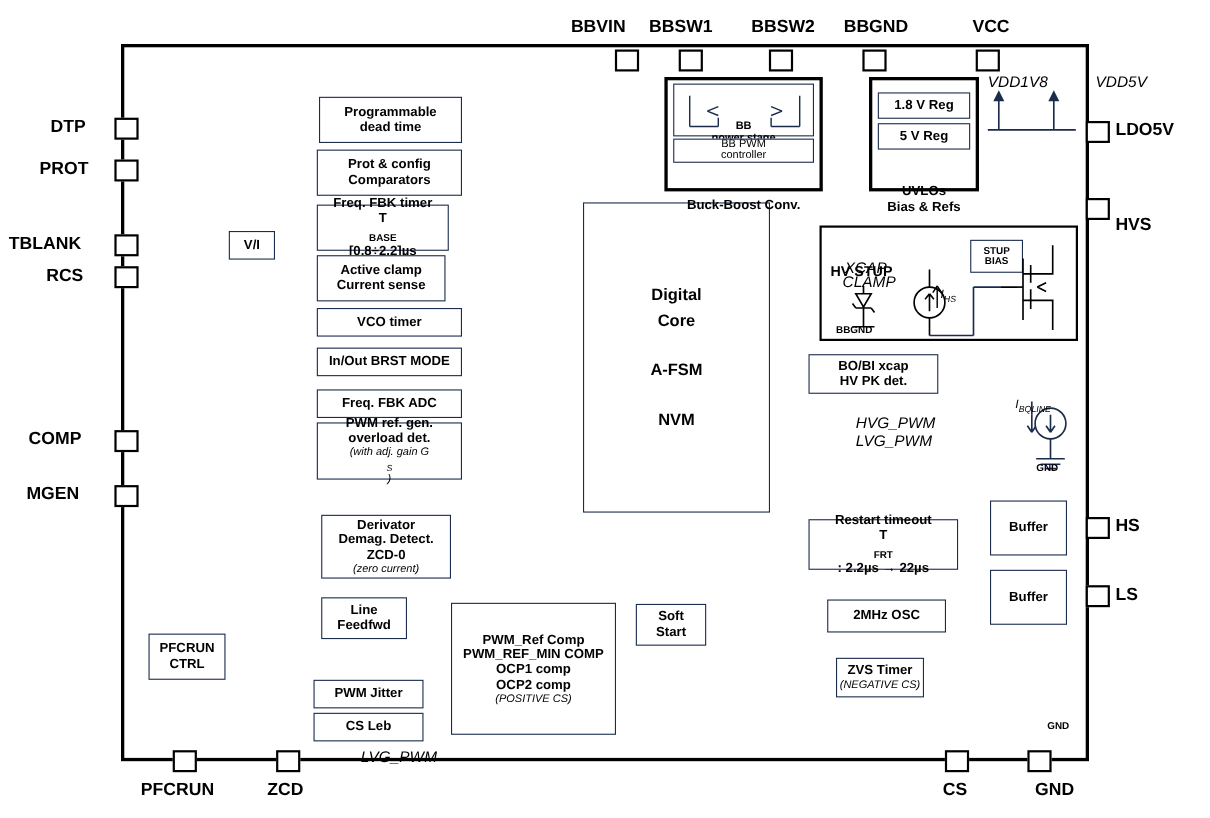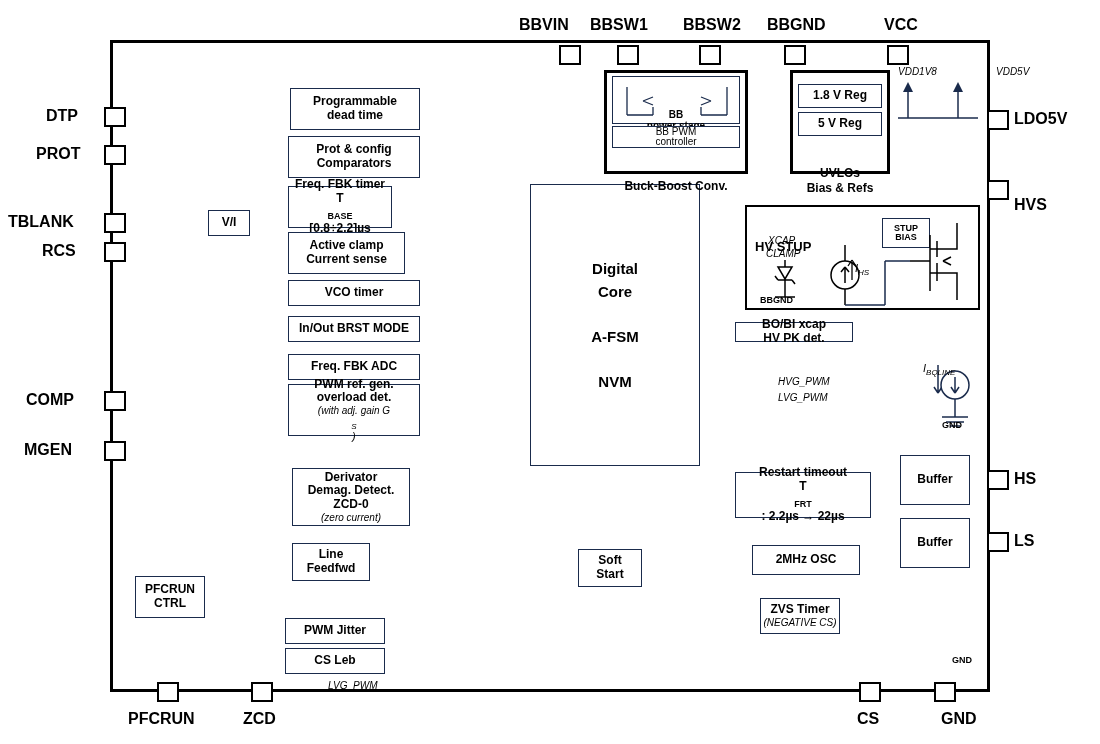--- a/index.html
+++ b/index.html
@@ -10,21 +10,21 @@
   .chip{border:3px solid #000;background:#fff;}
   
   .blk{border:1.5px solid #1a2b4c;background:#fff;display:flex;flex-direction:column;
        align-items:center;justify-content:center;text-align:center;font-weight:bold;
        font-size:12px;line-height:1.15;color:#000;}
   .blk.thin{font-weight:normal;}
   .blk span{display:block;}
   .sub{font-weight:normal;font-style:italic;font-size:10px;}
   .pinlabel{font-weight:bold;font-size:16px;white-space:nowrap;}
   .pad{border:2px solid #000;background:#fff;}
-  .smalltxt{font-size:10px;font-style:italic;}
+  .smalltxt{font-size:14px;font-style:italic;}
   .tiny{font-size:9px;font-weight:bold;}
   .grp{border:3px solid #000;background:#fff;}
   .grp2{border:2.5px solid #000;background:#fff;}
   .lbl{font-size:12px;font-weight:bold;text-align:center;margin-top:26px;}
   .corelbl{font-size:15px;font-weight:bold;text-align:center;}
   svg{display:block;}
 </style>
 </head>
 <body>
 
@@ -216,21 +216,21 @@
   <div class="abs blk" style="left:290px;top:88px;width:130px;height:42px;">
     <span>Programmable</span>
     <span>dead time</span>
   </div>
 
   <div class="abs blk" style="left:288px;top:136px;width:132px;height:42px;">
     <span>Prot &amp; config</span>
     <span>Comparators</span>
   </div>
 
-  <div class="abs blk" style="left:288px;top:186px;width:104px;height:42px;">
+  <div class="abs blk" style="left:288px;top:186px;width:120px;height:42px;">
     <span>Freq. FBK timer</span>
     <span><span>T</span><sub style="font-size:9px">BASE</sub><span> [0.8÷2.2]µs</span></span>
   </div>
 
   <div class="abs blk" style="left:208px;top:210px;width:42px;height:26px;">
     <span>V/I</span>
   </div>
 
   <div class="abs blk" style="left:288px;top:232px;width:117px;height:42px;">
     <span>Active clamp</span>
@@ -341,21 +341,21 @@
   <div class="abs" style="left:855px;top:262px;font-size:11px;font-style:italic;">
     <span>I</span><sub style="font-size:8px;">HS</sub>
   </div>
   <svg class="abs" style="left:846px;top:258px;width:12px;height:24px;">
     <g stroke="#000" stroke-width="1.3" fill="none">
         <path d="M6,22 V4"></path>
         <path d="M6,2 L2,8 M6,2 L10,8"></path>
       </g>
   </svg>
 
-  <div class="abs blk" style="left:735px;top:322px;width:118px;height:20px;">
+  <div class="abs blk" style="left:735px;top:322px;width:118px;height:36px;">
     <span>BO/BI xcap</span>
     <span>HV PK det.</span>
   </div>
 
   <svg class="abs" style="left:900px;top:355px;width:110px;height:80px;">
     <g stroke="#1a2b4c" stroke-width="1.5" fill="none">
       <path d="M38,10 V22"></path>
       <path d="M38,22 V38 M38,38 L34,32 M38,38 L42,32"></path>
       <circle cx="55" cy="30" r="14" fill="#fff"></circle>
       <path d="M55,22 V38 M55,38 L51,32 M55,38 L59,32"></path>
@@ -400,20 +400,27 @@
     <span>Feedfwd</span>
   </div>
 
   <div class="abs blk" style="left:285px;top:618px;width:100px;height:26px;">
     <span>PWM Jitter</span>
   </div>
   <div class="abs blk" style="left:285px;top:648px;width:100px;height:26px;">
     <span>CS Leb</span>
   </div>
 
+  <div class="abs blk" style="left:410px;top:548px;width:150px;height:120px;">
+    <span>PWM_Ref Comp</span>
+    <span>PWM_REF_MIN COMP</span>
+    <span>OCP1 comp</span>
+    <span>OCP2 comp</span>
+    <span class="sub">(POSITIVE CS)</span>
+  </div>
 
   <div class="abs blk" style="left:578px;top:549px;width:64px;height:38px;">
     <span>Soft</span>
     <span>Start</span>
   </div>
 
   <div class="abs blk" style="left:752px;top:545px;width:108px;height:30px;">
     <span>2MHz OSC</span>
   </div>
 

